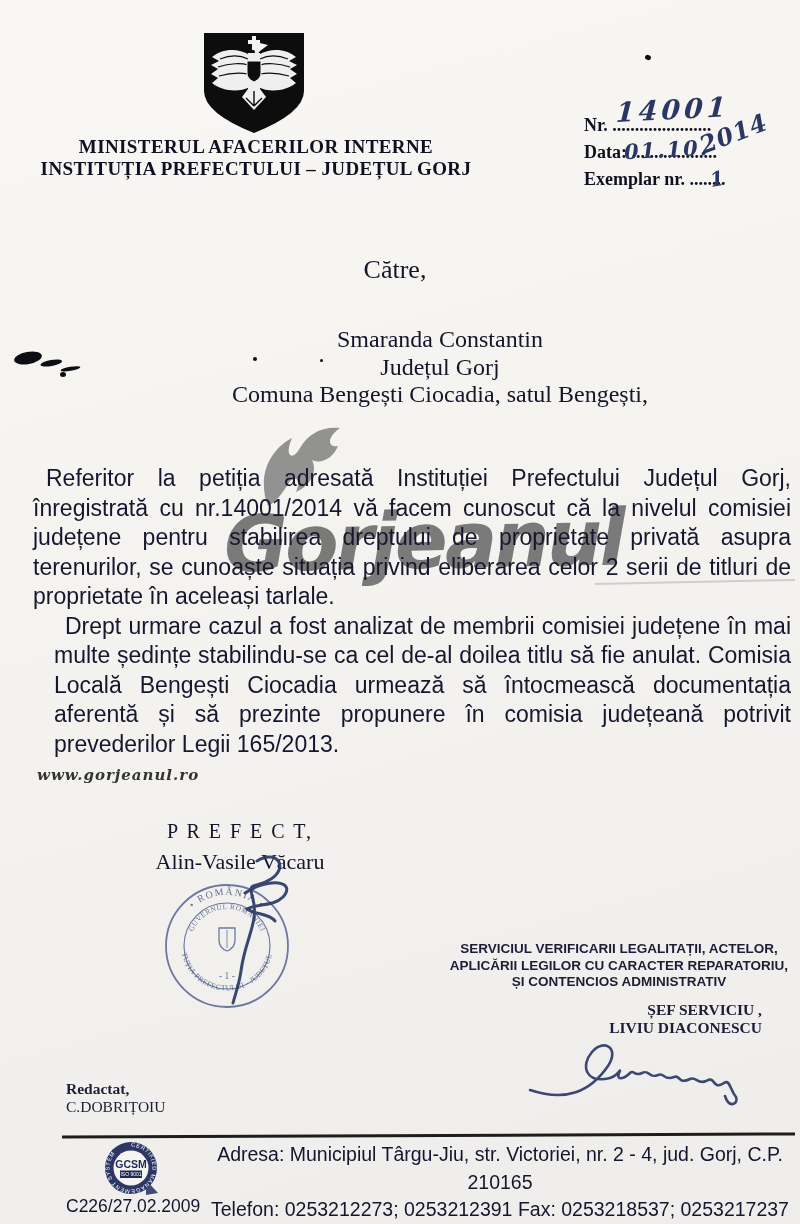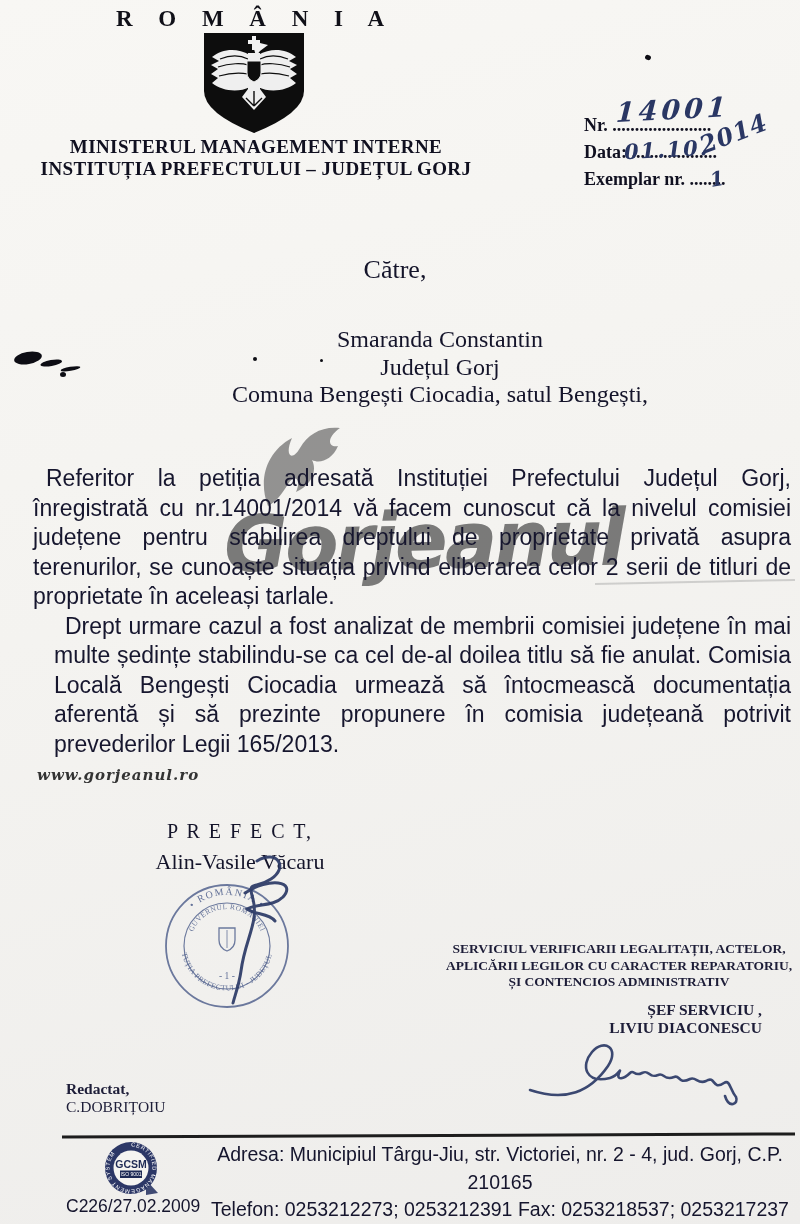--- a/index.html
+++ b/index.html
@@ -56,21 +56,21 @@
     font-family:"DejaVu Serif",serif;font-style:italic;font-weight:bold;
     font-size:15px;letter-spacing:1px;color:#333;}
   
   .prefect{position:absolute;left:95px;top:820px;width:290px;text-align:center;}
   .prefect-title{font:20px "Liberation Serif",serif;letter-spacing:2px;color:#14142a;}
   .prefect-name{font:22px "Liberation Serif",serif;margin-top:6px;color:#14142a;}
   .stamp{position:absolute;left:160px;top:880px;z-index:2;}
   .sig-prefect{position:absolute;left:185px;top:853px;z-index:3;}
   
   .service{position:absolute;left:438px;top:941px;width:362px;text-align:center;
-    font-family:Liberation Serif, serif;font-weight:600;font-size:13.5px;
+    font-family:Liberation Sans, sans-serif;font-weight:600;font-size:13.5px;
     line-height:16.5px;color:#1d1d38;}
   .chief{position:absolute;left:538px;top:1001px;width:224px;text-align:right;
     font:15.5px/18px "Liberation Serif",serif;font-weight:600;color:#1d1d38;}
   .sig-liviu{position:absolute;left:520px;top:1026px;z-index:3;}
   
   .redactat{position:absolute;left:66px;top:1080px;
     font:15.5px/17.5px "Liberation Serif",serif;color:#1d1d38;}
   .redactat .lbl{font-weight:bold;}
   
   .footer-rule{position:absolute;left:62px;top:1134px;width:733px;height:2.5px;
@@ -90,36 +90,35 @@
   .b4{left:320px;top:359px;width:3px;height:3px;}
   .b5{left:645px;top:55px;width:6px;height:5px;transform:rotate(20deg);}
   .crease{position:absolute;left:595px;top:581px;width:200px;height:2px;
       background:#a2a2a2;opacity:.45;transform:rotate(-1.2deg);}
 </style>
 </head>
 <body>
 
 <div class="page">
 
-  <div class="country">R O M Â N I A</div>
 
   <svg class="coat" width="112" height="104" viewBox="0 0 112 104">
     <path d="M6,2 H106 V60 Q106,82 56,102 Q6,82 6,60 Z" fill="#0d0d0d"></path>
     <path d="M54,5 h4 v4 h4 v4 h-4 v6 h-4 v-6 h-4 v-4 h4 z" fill="#f2f2f2"></path>
     <path d="M56,18 C52,12 58,8 62,12 L70,14 L62,20 L58,25 Z" fill="#f2f2f2"></path>
     <path d="M52,24 C38,16 24,18 14,26 L21,30 L13,34 L20,38 L13,43 L20,47 L14,52 C24,60 40,62 52,56 Z" fill="#efefef"></path>
     <path d="M60,24 C74,16 88,18 98,26 L91,30 L99,34 L92,38 L99,43 L92,47 L98,52 C88,60 72,62 60,56 Z" fill="#efefef"></path>
     <path d="M22,28 C32,24 42,24 50,28 M20,36 C32,32 44,32 50,34 M21,45 C32,42 44,42 50,43" stroke="#0d0d0d" stroke-width="1.2" fill="none"></path>
     <path d="M90,28 C80,24 70,24 62,28 M92,36 C80,32 68,32 62,34 M91,45 C80,42 68,42 62,43" stroke="#0d0d0d" stroke-width="1.2" fill="none"></path>
     <path d="M50,22 H62 V58 L68,66 L56,79 L44,66 L50,58 Z" fill="#efefef"></path>
     <path d="M48,67 L56,75 M64,67 L56,75 M56,60 V75" stroke="#0d0d0d" stroke-width="1.4" fill="none"></path>
     <path d="M49,30 h14 v12 q0,6 -7,9 q-7,-3 -7,-9 z" fill="#0d0d0d" stroke="#efefef" stroke-width="1"></path>
   </svg>
 
-  <div class="ministry">MINISTERUL MANAGEMENT INTERNE</div>
+  <div class="ministry">MINISTERUL AFACERILOR INTERNE</div>
   <div class="institution">INSTITUȚIA PREFECTULUI – JUDEȚUL GORJ</div>
 
   <div class="registry">
     <div class="reg-row"><span>Nr. </span><span>......................</span></div>
     <div class="reg-row"><span>Data: </span><span>...................</span></div>
     <div class="reg-row"><span>Exemplar nr. </span><span>........</span></div>
     <span class="hw hw-nr">14001</span>
     <span class="hw hw-date">01.10.</span>
     <span class="hw hw-year">2014</span>
     <span class="hw hw-ex">1</span>

